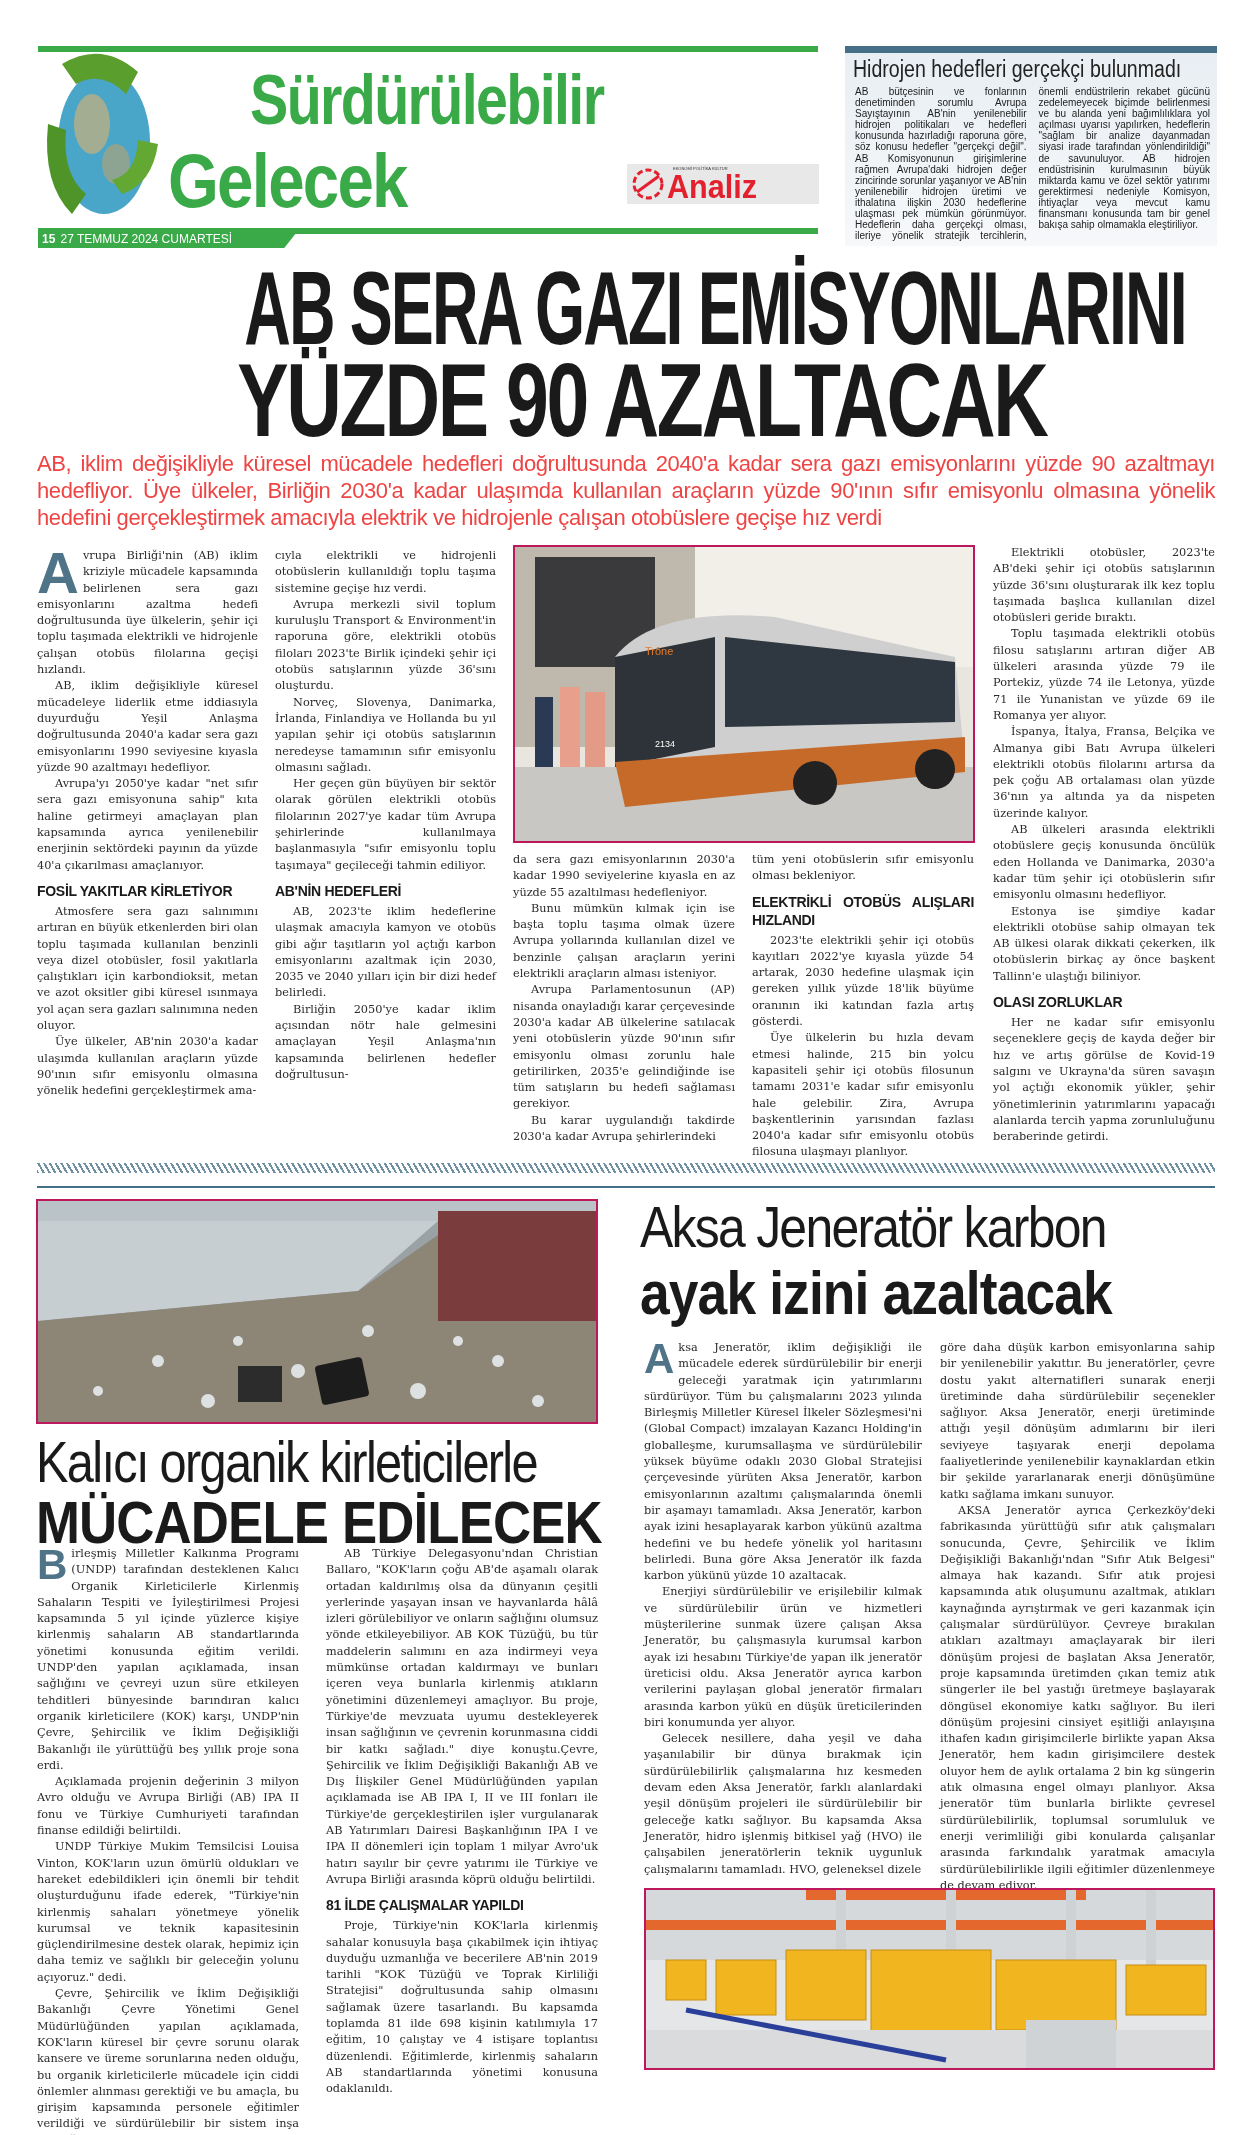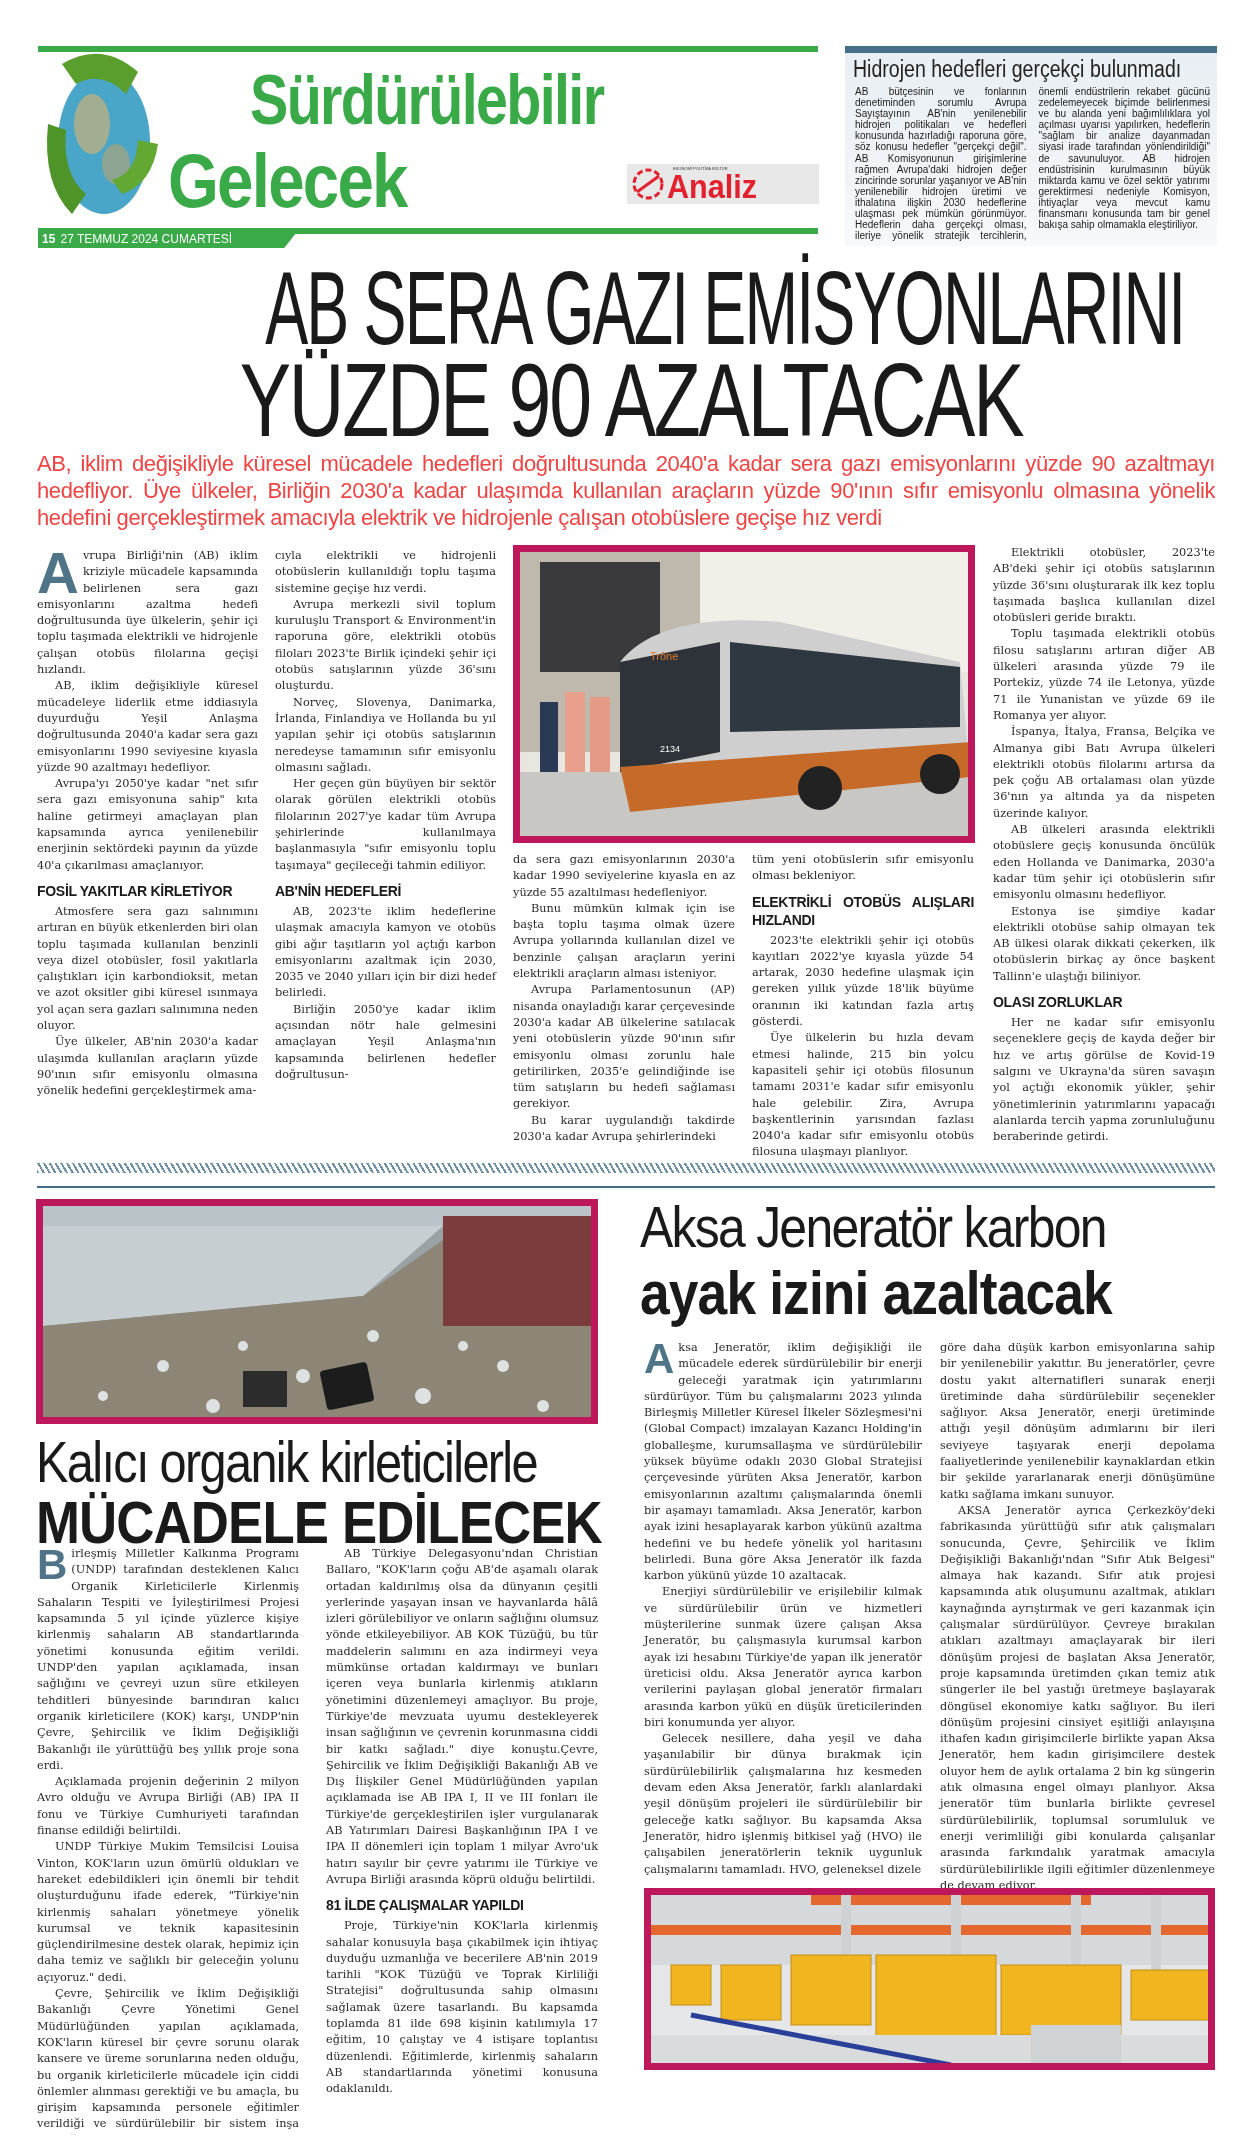--- a/index.html
+++ b/index.html
@@ -19,35 +19,35 @@
   .logo-kicker{position:absolute;left:46px;top:2px;font-size:4px;color:#333;font-family:"Liberation Sans",sans-serif}
   .logo-word{position:absolute;left:40px;top:4px;color:#e3202e;font-family:"Liberation Sans",sans-serif;font-weight:bold;font-size:34px;line-height:36px;transform:scaleX(.9);transform-origin:left top}
 
   
   .side{left:845px;top:46px;width:372px;height:200px;background:linear-gradient(#e8eef3,#f6f8fa)}
   .side-bar{left:845px;top:46px;width:372px;height:7px;background:#446f86}
   .side h2{position:absolute;left:8px;top:10px;font-family:"Liberation Sans",sans-serif;font-weight:normal;font-size:23px;color:#222;transform:scaleX(.85);transform-origin:left top;white-space:nowrap}
   .side .cols{position:absolute;left:10px;top:40px;width:355px;columns:2;column-gap:12px;font-family:"Liberation Sans",sans-serif;font-size:10px;line-height:11.1px;text-align:justify;color:#222}
 
   
-  .headline{left:41px;top:262px;width:1180px;font-family:"Liberation Sans",sans-serif;font-weight:normal;color:#1a1a1a;text-align:center;line-height:92px;font-size:104px;letter-spacing:-3px}
+  .headline{left:20px;top:262px;width:1180px;font-family:"Liberation Sans",sans-serif;font-weight:bold;color:#1a1a1a;text-align:right;line-height:92px;font-size:104px;letter-spacing:-3px}
   .headline div{white-space:nowrap;transform-origin:center top}
   .lead{left:37px;top:450px;width:1178px;font-family:"Liberation Sans",sans-serif;font-size:22px;line-height:27px;text-align:justify;color:#ef4444;letter-spacing:-.4px}
 
   .col{font-size:11.3px;line-height:16.3px;text-align:justify;hyphens:auto;color:#2a2a2a}
   .col p{text-indent:18px}
   .col p.noindent{text-indent:0}
   .col h3{font-family:"Liberation Sans",sans-serif;font-weight:bold;font-size:14px;line-height:18px;margin:8px 0 4px;color:#1a1a1a;letter-spacing:-.3px}
   .drop{float:left;font-family:"Liberation Sans",sans-serif;font-weight:bold;color:#4f7488;font-size:58px;line-height:46px;margin:2px 4px 0 0}
 
   .hatch{height:10px;background:repeating-linear-gradient(60deg,#6f8fa3 0 2px,transparent 2px 5px)}
   .rule{height:2px;background:#446f86}
 
   
-  .photo{overflow:hidden;border:7px solid #be185d}
+  .photo{overflow:hidden;border:2px solid #be185d}
   .bus{left:513px;top:545px;width:462px;height:298px}
   .waste{left:36px;top:1199px;width:562px;height:225px}
   .factory{left:644px;top:1888px;width:571px;height:182px}
 
   .sub-h1{left:36px;top:1430px;width:560px;font-family:"Liberation Sans",sans-serif;font-size:58px;line-height:64px;letter-spacing:-2px;color:#1a1a1a;white-space:nowrap;transform:scaleX(.84);transform-origin:left top}
   .sub-h2{left:36px;top:1492px;width:560px;font-family:"Liberation Sans",sans-serif;font-weight:bold;font-size:60px;line-height:62px;letter-spacing:-1px;color:#1a1a1a;white-space:nowrap;transform:scaleX(.88);transform-origin:left top}
   .aksa-h1{left:640px;top:1196px;font-family:"Liberation Sans",sans-serif;font-size:58px;line-height:62px;letter-spacing:-2px;color:#1a1a1a;white-space:nowrap;transform:scaleX(.86);transform-origin:left top}
   .aksa-h2{left:640px;top:1262px;font-family:"Liberation Sans",sans-serif;font-weight:bold;font-size:62px;line-height:62px;letter-spacing:-1px;color:#1a1a1a;white-space:nowrap;transform:scaleX(.86);transform-origin:left top}
 </style>
 </head>
@@ -179,21 +179,21 @@
     <rect x="280" y="160" width="48" height="40" rx="4" fill="#1c1c1c" transform="rotate(-12 304 180)"></rect>
     <rect x="200" y="165" width="44" height="36" fill="#2c2c2c"></rect>
   </svg>
 </div>
 <div class="abs sub-h1">Kalıcı organik kirleticilerle</div>
 <div class="abs sub-h2">MÜCADELE EDİLECEK</div>
 <div class="abs col" style="left:37px;top:1546px;width:262px">
   <span class="drop" style="font-size:42px;line-height:34px">B</span>
   <div>
       <p class="noindent">irleşmiş Milletler Kalkınma Programı (UNDP) tarafından desteklenen Kalıcı Organik Kirleticilerle Kirlenmiş Sahaların Tespiti ve İyileştirilmesi Projesi kapsamında 5 yıl içinde yüzlerce kişiye kirlenmiş sahaların AB standartlarında yönetimi konusunda eğitim verildi. UNDP'den yapılan açıklamada, insan sağlığını ve çevreyi uzun süre etkileyen tehditleri bünyesinde barındıran kalıcı organik kirleticilere (KOK) karşı, UNDP'nin Çevre, Şehircilik ve İklim Değişikliği Bakanlığı ile yürüttüğü beş yıllık proje sona erdi.</p>
-      <p>Açıklamada projenin değerinin 2 milyon Avro olduğu ve Avrupa Birliği (AB) IPA II fonu ve Türkiye Cumhuriyeti tarafından finanse edildiği belirtildi.</p>
+      <p>Açıklamada projenin değerinin 3 milyon Avro olduğu ve Avrupa Birliği (AB) IPA II fonu ve Türkiye Cumhuriyeti tarafından finanse edildiği belirtildi.</p>
       <p>UNDP Türkiye Mukim Temsilcisi Louisa Vinton, KOK'ların uzun ömürlü oldukları ve hareket edebildikleri için önemli bir tehdit oluşturduğunu ifade ederek, "Türkiye'nin kirlenmiş sahaları yönetmeye yönelik kurumsal ve teknik kapasitesinin güçlendirilmesine destek olarak, hepimiz için daha temiz ve sağlıklı bir geleceğin yolunu açıyoruz." dedi.</p>
       <p>Çevre, Şehircilik ve İklim Değişikliği Bakanlığı Çevre Yönetimi Genel Müdürlüğünden yapılan açıklamada, KOK'ların küresel bir çevre sorunu olarak kansere ve üreme sorunlarına neden olduğu, bu organik kirleticilerle mücadele için ciddi önlemler alınması gerektiği ve bu amaçla, bu girişim kapsamında personele eğitimler verildiği ve sürdürülebilir bir sistem inşa edildiği vurgulandı.</p>
     </div>
 </div>
 <div class="abs col" style="left:326px;top:1546px;width:272px">
     <p>AB Türkiye Delegasyonu'ndan Christian Ballaro, "KOK'ların çoğu AB'de aşamalı olarak ortadan kaldırılmış olsa da dünyanın çeşitli yerlerinde yaşayan insan ve hayvanlarda hâlâ izleri görülebiliyor ve onların sağlığını olumsuz yönde etkileyebiliyor. AB KOK Tüzüğü, bu tür maddelerin salımını en aza indirmeyi veya mümkünse ortadan kaldırmayı ve bunları içeren veya bunlarla kirlenmiş atıkların yönetimini düzenlemeyi amaçlıyor. Bu proje, Türkiye'de mevzuata uyumu destekleyerek insan sağlığının ve çevrenin korunmasına ciddi bir katkı sağladı." diye konuştu.Çevre, Şehircilik ve İklim Değişikliği Bakanlığı AB ve Dış İlişkiler Genel Müdürlüğünden yapılan açıklamada ise AB IPA I, II ve III fonları ile Türkiye'de gerçekleştirilen işler vurgulanarak AB Yatırımları Dairesi Başkanlığının IPA I ve IPA II dönemleri için toplam 1 milyar Avro'uk hatırı sayılır bir çevre yatırımı ile Türkiye ve Avrupa Birliği arasında köprü olduğu belirtildi.</p>
     <h3>81 İLDE ÇALIŞMALAR YAPILDI</h3>
     <p>Proje, Türkiye'nin KOK'larla kirlenmiş sahalar konusuyla başa çıkabilmek için ihtiyaç duyduğu uzmanlığa ve becerilere AB'nin 2019 tarihli "KOK Tüzüğü ve Toprak Kirliliği Stratejisi" doğrultusunda sahip olmasını sağlamak üzere tasarlandı. Bu kapsamda toplamda 81 ilde 698 kişinin katılımıyla 17 eğitim, 10 çalıştay ve 4 istişare toplantısı düzenlendi. Eğitimlerde, kirlenmiş sahaların AB standartlarında yönetimi konusuna odaklanıldı.</p>
   </div>
 

